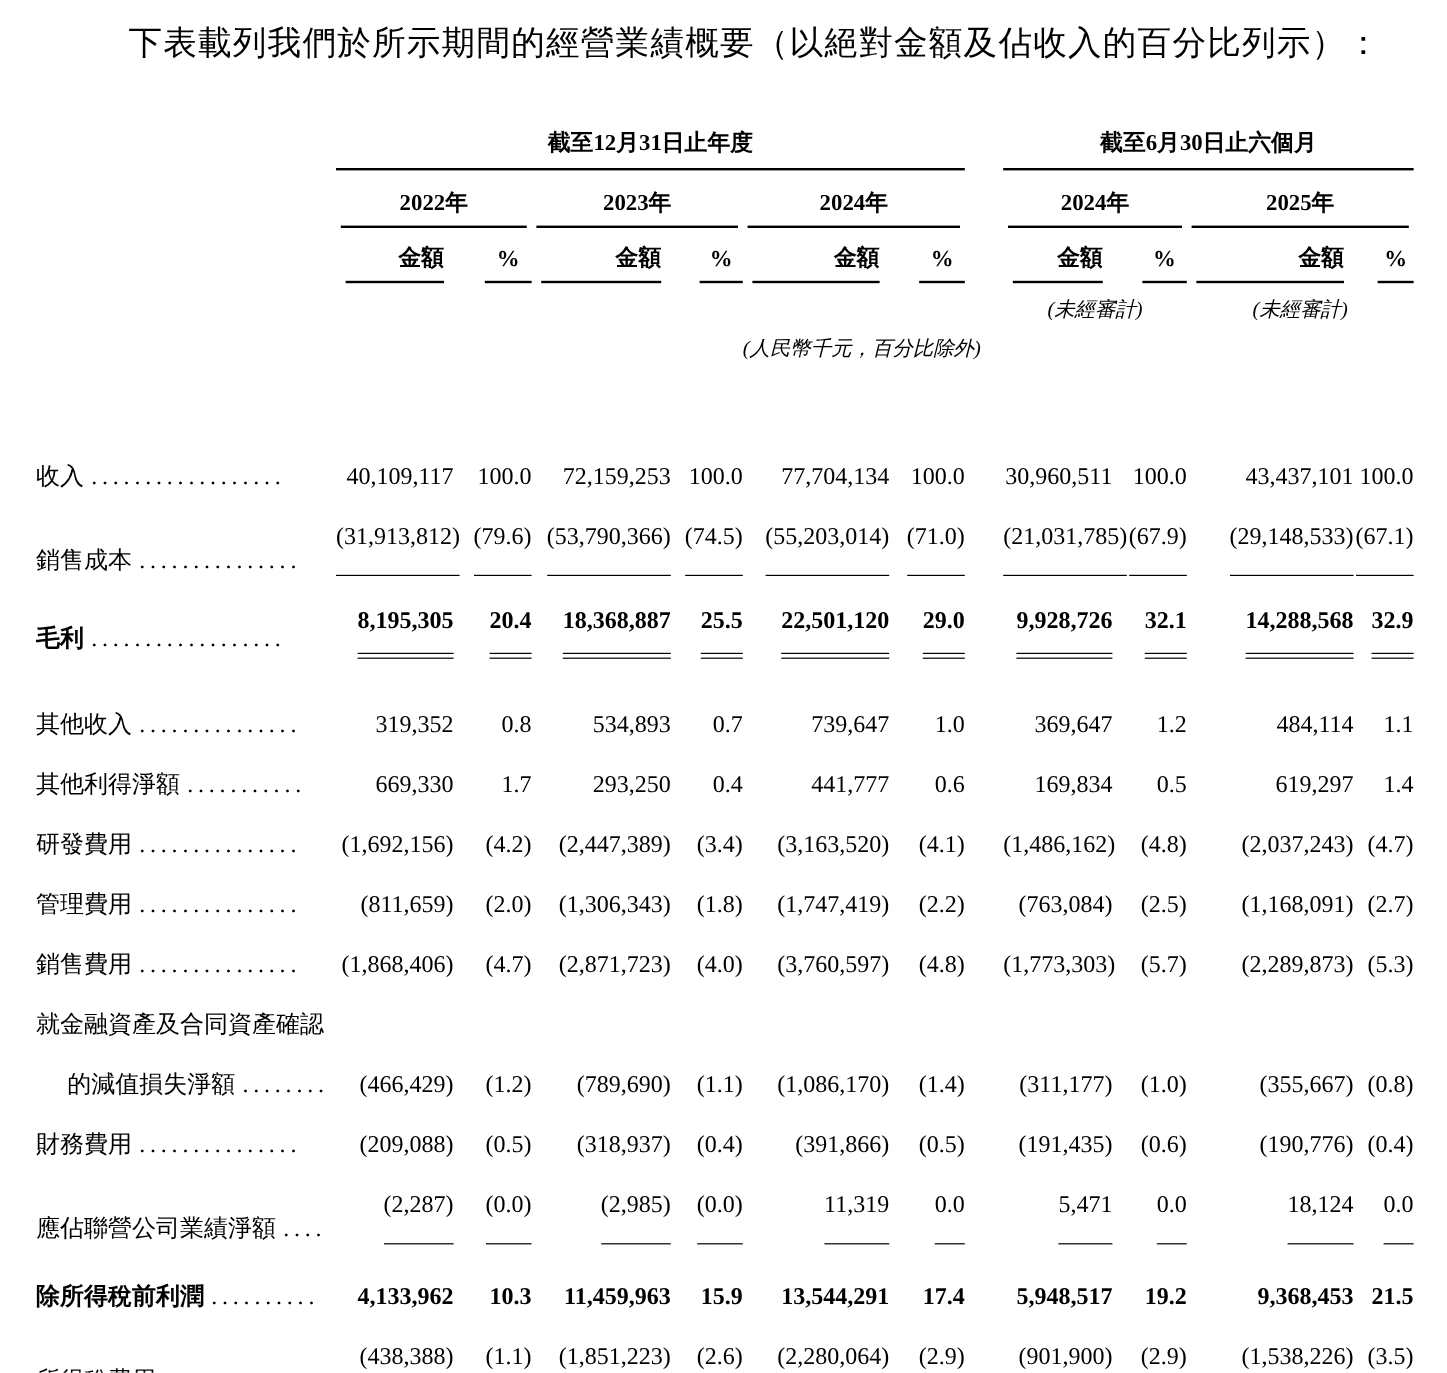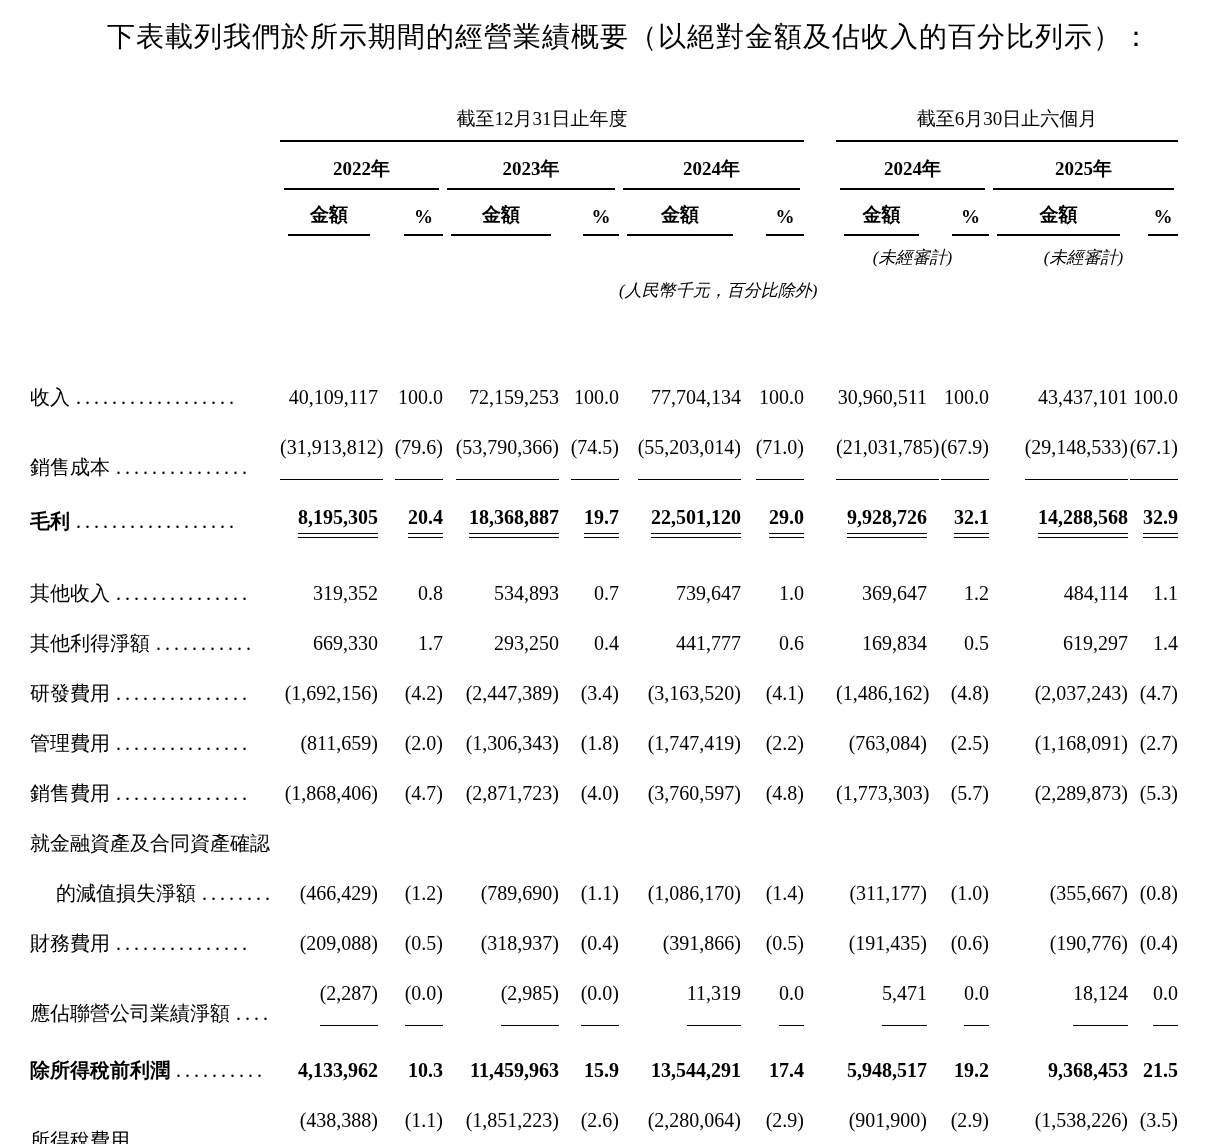--- a/index.html
+++ b/index.html
@@ -13,48 +13,48 @@
     font-size:28px; line-height:34px; letter-spacing:1px;
   }
   table.fin {
     border-collapse:collapse; table-layout:fixed;
     margin:52px 0 0 30px; width:1148px;
   }
   td { padding:0; vertical-align:bottom; }
 
   
   td.ghead div {
-    font-weight:normal; font-size:19px; text-align:center;
+    font-weight:bold; font-size:19px; text-align:center;
     border-bottom:2px solid #000; padding-bottom:8px; white-space:nowrap;
   }
   td.yh { padding-top:14px; }
   td.yh div {
     font-weight:bold; font-size:19px; text-align:center;
     border-bottom:2px solid #000; padding-bottom:6px; margin:0 4px; white-space:nowrap;
   }
   td.sh { padding-top:12px; }
   td.sh div {
     font-weight:bold; font-size:19px; text-align:center;
     border-bottom:2px solid #000; padding-bottom:6px; white-space:nowrap;
   }
-  td.sh.amt-h div { margin:0 8px; }
+  td.sh.amt-h div { margin:0 8px;text-align:right; }
   td.sh.pct-h div { margin-left:40%; }
   tr.note td { padding-top:10px; }
   tr.note td.nt {
     font-style:italic; font-size:17px; text-align:center; white-space:nowrap;
   }
   tr.gaprow td { height:70px; }
 
   
   tr.dr td { font-size:20px; line-height:25px; padding:13px 0 12px; }
   tr.dr td.lbl { text-align:left; white-space:nowrap; overflow:visible; }
   tr.dr td.amt, tr.dr td.pct { text-align:right; white-space:nowrap; }
   .v { display:inline-block; white-space:nowrap; }
   tr.ul .v { border-bottom:1.5px solid #000; padding-bottom:19px; }
-  tr.dul .v { position:relative; border-bottom:1.5px solid #000; padding-bottom:3px; }
+  tr.dul .v { position:relative; border-bottom:1.5px solid #000; padding-bottom:14px; }
   tr.dul .v::after {
     content:""; position:absolute; left:0; right:0; bottom:-5px;
     border-bottom:1.5px solid #000;
   }
   tr.dul td { padding-bottom:18px; }
   tr.b td { font-weight:bold; }
   .dots { font-weight:normal; letter-spacing:4px; padding-left:6px; }
   .indent-label .lt { padding-left:26px; }
   tr.padA td { padding-top:29px; }
   tr.padB td { padding-top:20px; }
@@ -196,21 +196,21 @@
     <td class="pct"><span class="v">(67.9)</span></td>
     <td class="amt"><span class="v">(29,148,533)</span></td>
     <td class="pct"><span class="v">(67.1)</span></td>
   </tr>
 
   <tr class="dr b dul">
     <td class="lbl"><span class="lt">毛利</span><span class="dots">..................</span></td>
     <td class="amt"><span class="v">8,195,305</span></td>
     <td class="pct"><span class="v">20.4</span></td>
     <td class="amt"><span class="v">18,368,887</span></td>
-    <td class="pct"><span class="v">19.7</span></td>
+    <td class="pct"><span class="v">25.5</span></td>
     <td class="amt"><span class="v">22,501,120</span></td>
     <td class="pct"><span class="v">29.0</span></td>
     <td class="sp"></td>
     <td class="amt"><span class="v">9,928,726</span></td>
     <td class="pct"><span class="v">32.1</span></td>
     <td class="amt"><span class="v">14,288,568</span></td>
     <td class="pct"><span class="v">32.9</span></td>
   </tr>
 
   <tr class="dr padA">

